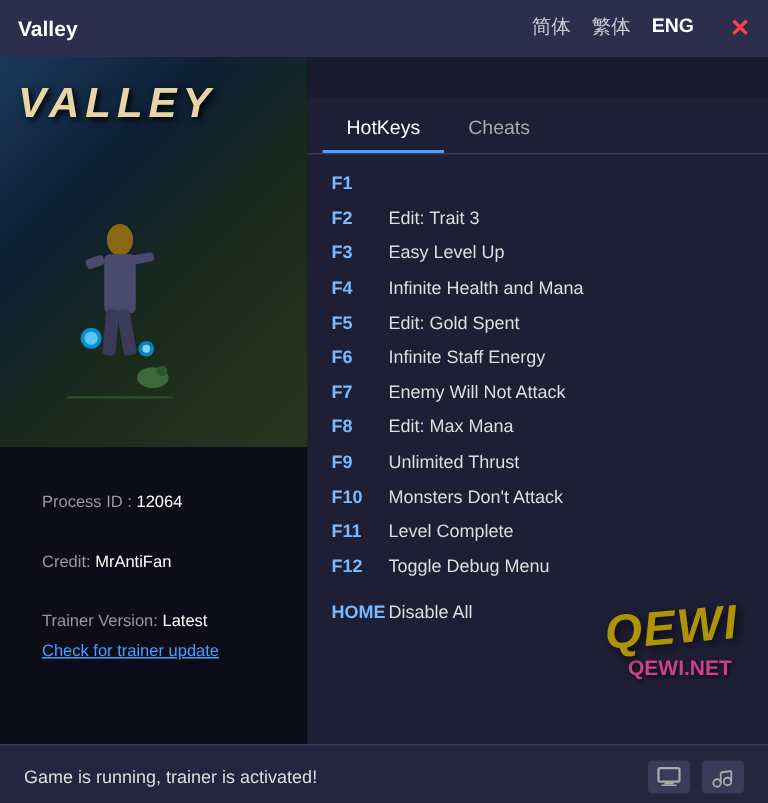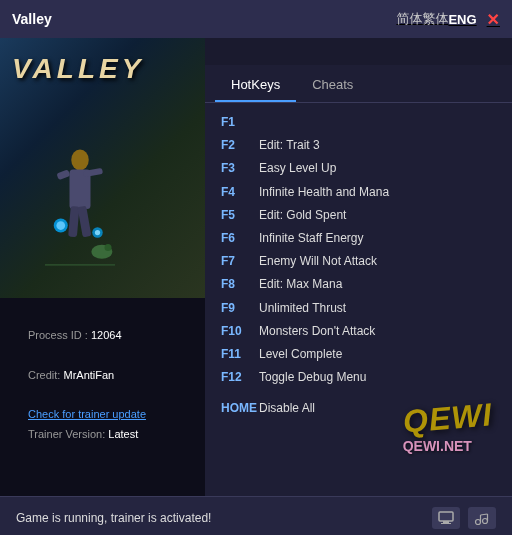--- a/index.html
+++ b/index.html
@@ -21,22 +21,21 @@
       padding: 0 12px;
     }
     .title-bar-title {
       color: #ffffff;
       font-size: 14px;
       font-weight: bold;
       flex: 1;
     }
     .title-bar-lang {
       display: flex;
-      align-items: center;
-      text-decoration: underline;
+      gap: 14px;
     }
     .lang-btn {
       color: #cccccc;
       font-size: 13px;
       cursor: pointer;
     }
     .lang-btn.active {
       color: #ffffff;
       font-weight: bold;
     }
@@ -179,24 +178,25 @@
       font-weight: 900;
       color: #c8a800;
       text-shadow: 2px 2px 6px rgba(0,0,0,0.8);
       font-style: italic;
       letter-spacing: 1px;
       transform: rotate(-5deg);
       display: block;
     }
     .watermark-domain {
       font-size: 14px;
-      color: #f9a8d4;
+      color: #ec4899;
       text-align: right;
       font-weight: bold;
       text-shadow: 1px 1px 3px rgba(0,0,0,0.8);
+      margin-left: 16px;
     }
 
     
     .status-bar {
       height: 42px;
       background: #252540;
       display: flex;
       align-items: center;
       padding: 0 16px;
       border-top: 1px solid #3a3a5a;
@@ -281,25 +281,25 @@
         <span class="label">Process ID :</span>
         <span class="value">12064</span>
       </div>
       <br>
       <div>
         <span class="label">Credit:</span>
         <span class="value">MrAntiFan</span>
       </div>
       <br>
       <div>
-        <a class="trainer-update-link">Check for trainer update</a>
-      </div>
-      <div>
         <span class="label">Trainer Version:</span>
         <span class="value">Latest</span>
+      </div>
+      <div>
+        <a class="trainer-update-link">Check for trainer update</a>
       </div>
     </div>
   </div>
 
   <div class="right-panel">
 
     <div class="tabs">
       <div class="tab active">HotKeys</div>
       <div class="tab">Cheats</div>
     </div>

